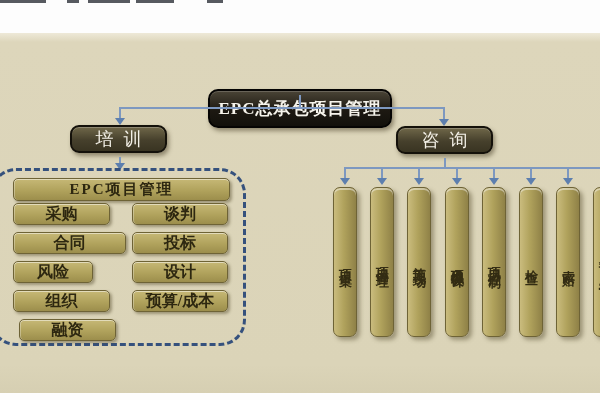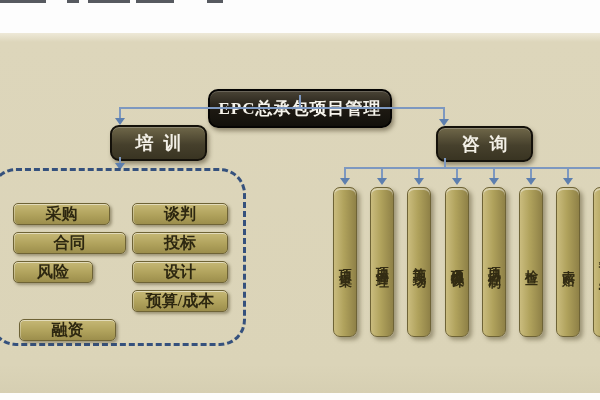--- a/index.html
+++ b/index.html
@@ -21,26 +21,26 @@
 
   
   .root-box{position:absolute;left:208px;top:56px;width:184px;height:39px;
       background:linear-gradient(#4a4436,#1d1912 55%,#12100b);
       border:2px solid #050403;border-radius:10px;box-sizing:border-box;
       color:#f6f4ec;font-size:17px;font-weight:bold;letter-spacing:1px;
       display:flex;align-items:center;justify-content:center;
       box-shadow:2px 3px 4px rgba(70,60,35,.5), inset 0 1px 0 rgba(255,255,255,.18);}
 
   
-  .branch-box{position:absolute;width:97px;height:36px;
+  .branch-box{position:absolute;width:97px;height:28px;
       background:linear-gradient(#6f6749,#46402c 55%,#393422);
       border:2px solid #14110a;border-radius:9px;box-sizing:border-box;
-      color:#f3f0e7;font-size:18px;font-weight:bold;letter-spacing:10px;text-indent:10px;
+      color:#f3f0e7;font-size:18px;font-weight:normal;letter-spacing:10px;text-indent:10px;
       display:flex;align-items:center;justify-content:center;
-      box-shadow:2px 3px 4px rgba(70,60,35,.5), inset 0 1px 0 rgba(255,255,255,.22);margin-left:40px;}
+      box-shadow:2px 3px 4px rgba(70,60,35,.5), inset 0 1px 0 rgba(255,255,255,.22);}
 
   
   .dashed-panel{position:absolute;left:-10px;top:168px;width:256px;height:178px;
       border:3px dashed #35517d;border-radius:26px;box-sizing:border-box;}
 
   
   .kbox{position:absolute;height:22px;box-sizing:border-box;
       background:linear-gradient(#c6b876,#b0a25c 55%,#9c8e4c);
       border:1px solid #6e6336;border-radius:5px;
       color:#2d2710;font-weight:bold;font-size:16px;line-height:20px;text-align:center;
@@ -101,24 +101,28 @@
     <div class="vline" style="left:567px;top:134px;height:11px"></div>
     <div class="arr" style="left:340px;top:145px"></div>
     <div class="arr" style="left:377px;top:145px"></div>
     <div class="arr" style="left:414px;top:145px"></div>
     <div class="arr" style="left:452px;top:145px"></div>
     <div class="arr" style="left:489px;top:145px"></div>
     <div class="arr" style="left:526px;top:145px"></div>
     <div class="arr" style="left:563px;top:145px"></div>
 
     <div class="dashed-panel" style="top:135px"></div>
+    <div class="kbox header" style="top:145px">
+      <span>EPC项目管理</span>
+    </div>
 
     <div class="kbox" style="left:13px;width:97px;top:170px"><span>采购</span></div>
     <div class="kbox" style="left:13px;width:113px;top:199px"><span>合同</span></div>
     <div class="kbox" style="left:13px;width:80px;top:228px"><span>风险</span></div>
+    <div class="kbox" style="left:13px;width:97px;top:257px"><span>组织</span></div>
     <div class="kbox" style="left:19px;width:97px;top:286px"><span>融资</span></div>
 
     <div class="kbox" style="left:132px;width:96px;top:170px"><span>谈判</span></div>
     <div class="kbox" style="left:132px;width:96px;top:199px"><span>投标</span></div>
     <div class="kbox" style="left:132px;width:96px;top:228px"><span>设计</span></div>
     <div class="kbox" style="left:132px;width:96px;top:257px"><span>预算/成本</span></div>
 
     <div class="vbar" style="left:333px;top:154px">
         <span class="vtext">项目集</span>
       </div>

